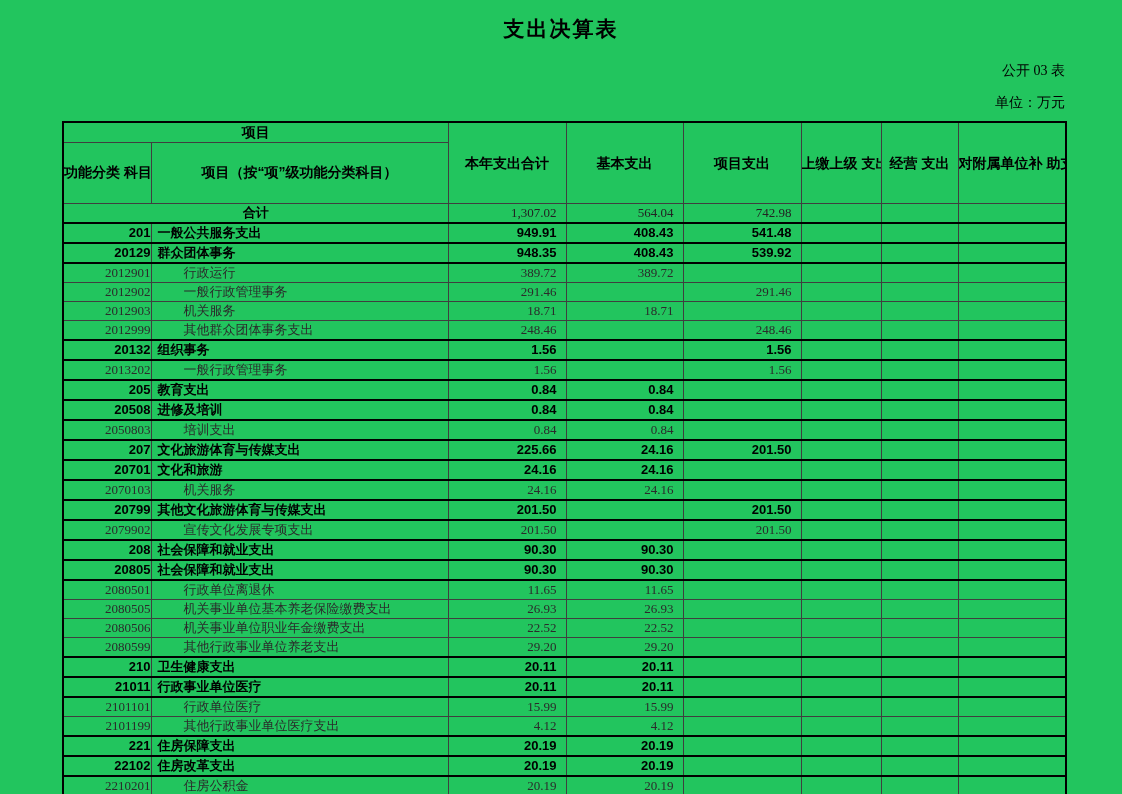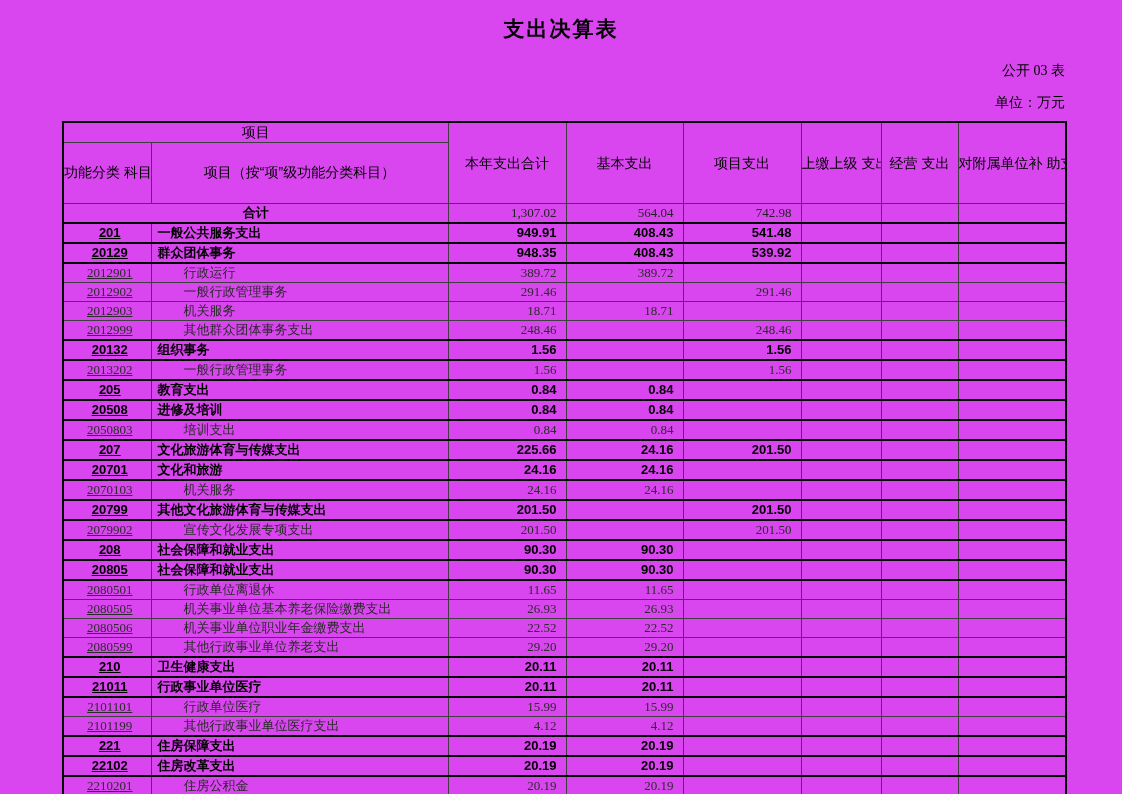--- a/index.html
+++ b/index.html
@@ -1,20 +1,20 @@
 <!DOCTYPE html>
 <html><head>
 <meta charset="utf-8">
 <style>
   * { margin:0; padding:0; box-sizing:border-box; }
   html,body { background:#ffffff; }
   .page {
     position:relative;
     width:1122px; height:794px;
-    background:#d946ef;
+    background:#22c55e;
     font-family:"Liberation Serif", serif;
     color:#000;
     overflow:hidden;
   }
   .doc-title {
     position:absolute; top:15px; left:0; width:100%;
     text-align:center;
     font-family:"Liberation Sans", sans-serif;
     font-size:21px; font-weight:700; letter-spacing:2px;
   }
@@ -38,31 +38,31 @@
     border:2px solid #000;
   }
   table.budget th, table.budget td {
     border:1px solid #3f3f3f;
     overflow:hidden;
     white-space:nowrap;
   }
   thead th {
     border:1px solid #000;
     font-family:"Liberation Sans", sans-serif;
-    font-size:14px; font-weight:400;
+    font-size:14px; font-weight:700;
     text-align:center; vertical-align:middle;
     white-space:pre-line;
     line-height:1.35;
   }
   tr.hrow1 { height:17px; }
   tr.hrow1 th { font-size:14px; }
   tr.hrow2 { height:61px; }
   tbody tr { height:19px; }
   tbody td { font-size:13px; vertical-align:middle; }
-  td.code { padding-left:5px; text-align:center;text-decoration:underline; }
+  td.code { padding-left:5px; text-align:right; }
   td.name { padding-left:6px; text-align:left; }
   td.num  { padding-right:9px; text-align:right; }
   tr.total td {
     font-family:"Liberation Serif", serif;
     color:#222;
   }
   tr.total td.total-name {
     font-family:Liberation Mono, monospace;
     font-weight:700; color:#000;
     text-align:center; padding-left:0;

